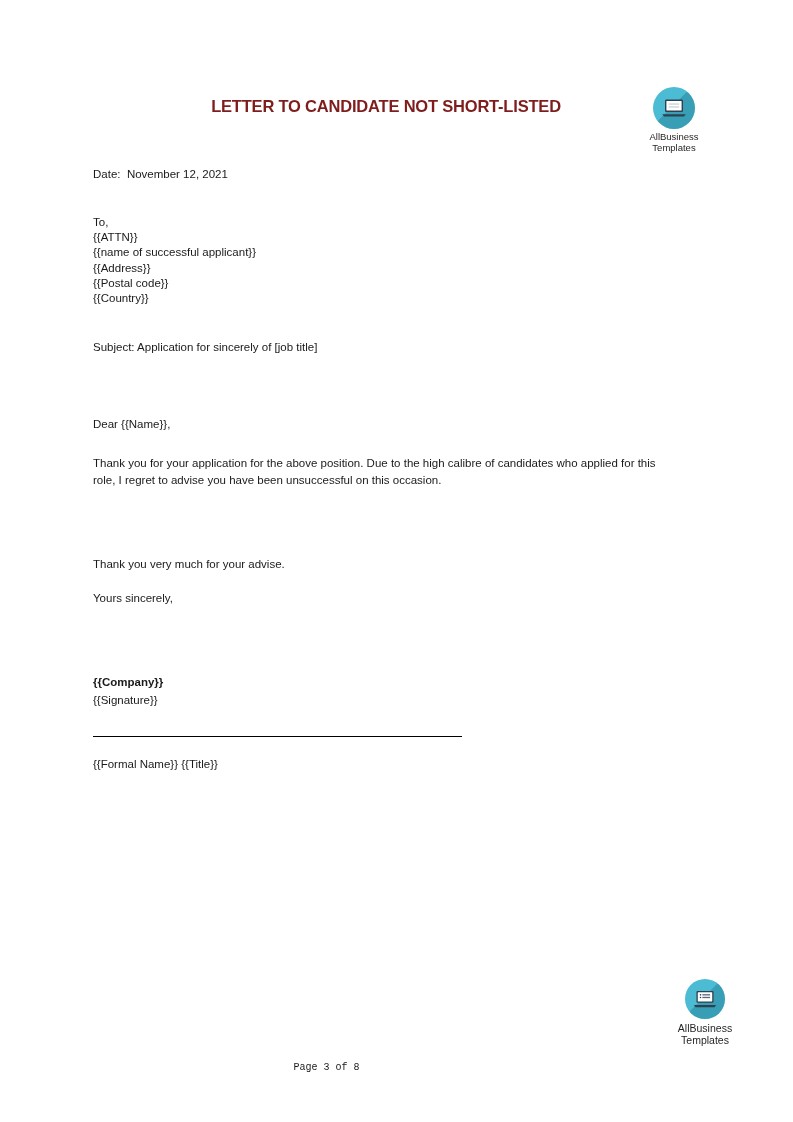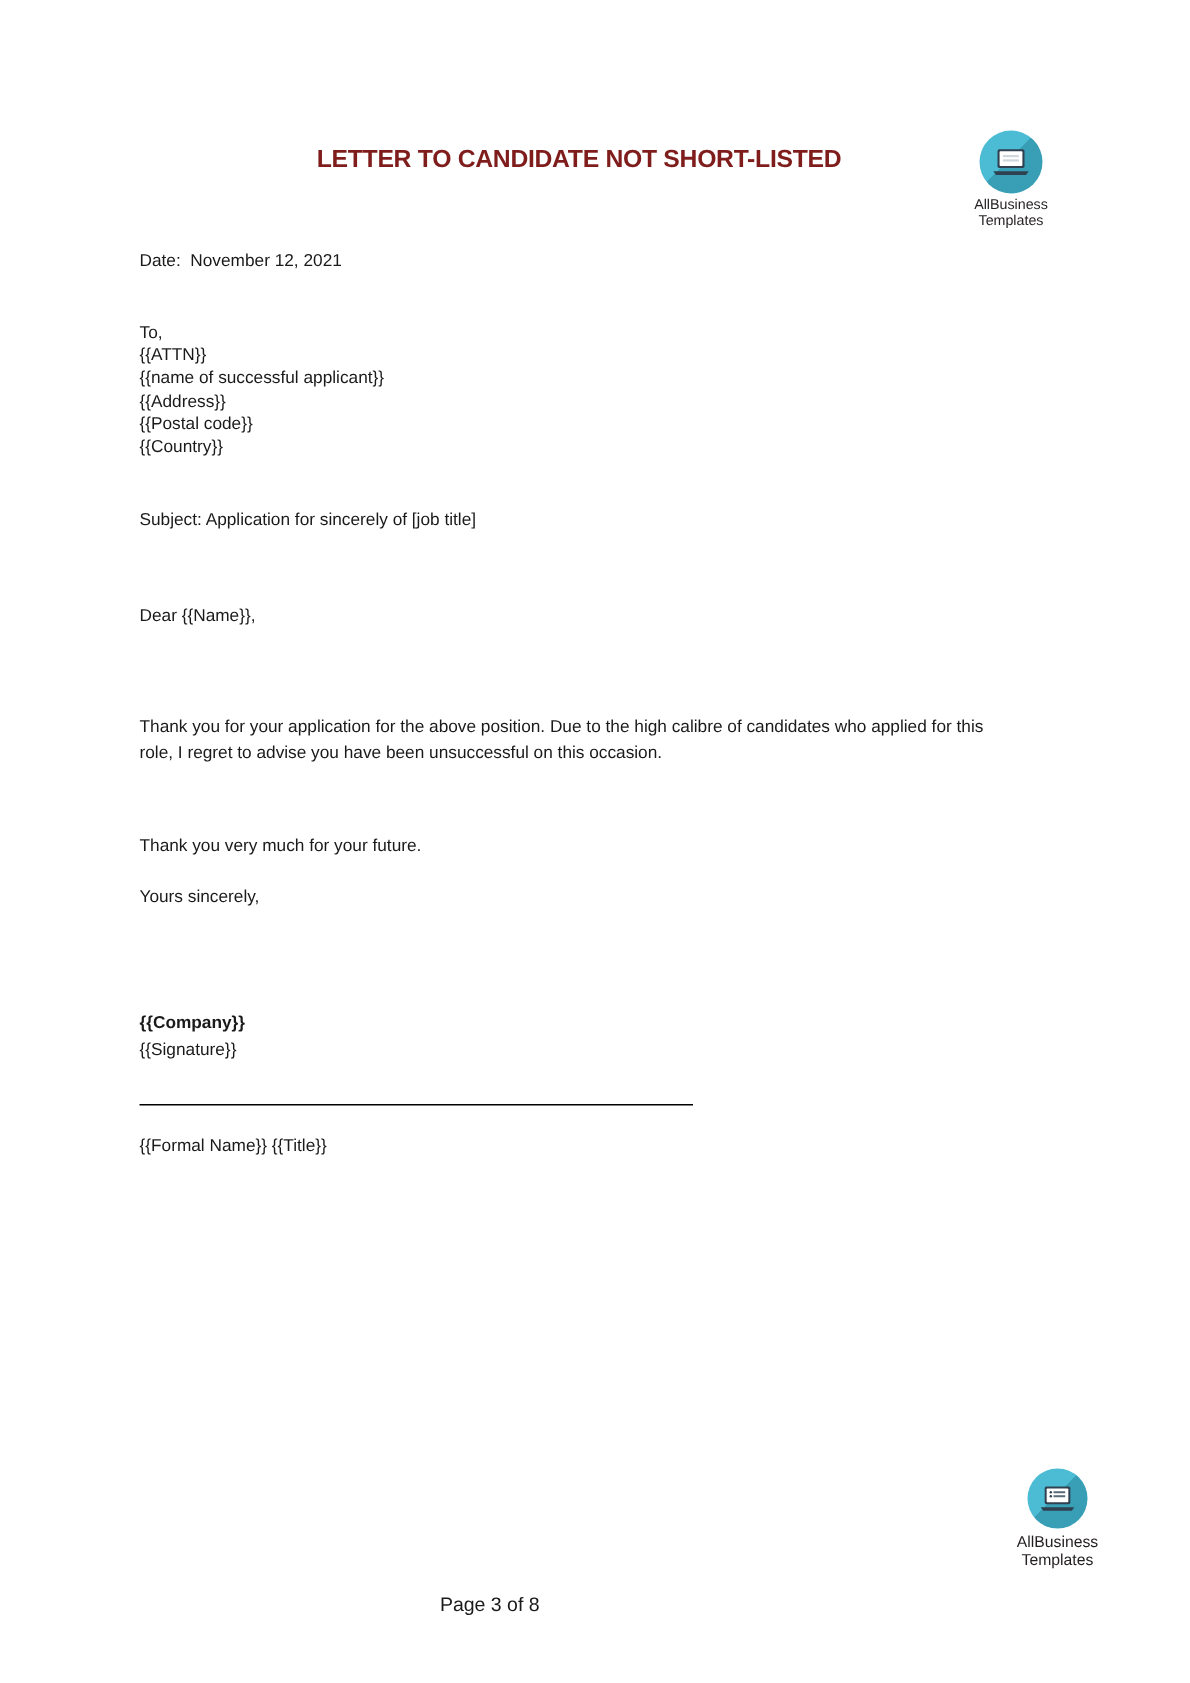--- a/index.html
+++ b/index.html
@@ -86,22 +86,22 @@
     line-height: 15.2px;
     color: #1a1a1a;
     white-space: pre-wrap;
     margin-top: 14px;
   }
   .blk { left: 93px; }
 
   #date-line      { top: 153px; }
   #address-block  { top: 201px; }
   #subject-line   { top: 326px; }
-  #salutation     { top: 390px; }
-  #para-1         { top: 463px; width: 575px; line-height: 17px; }
+  #salutation     { top: 403px; }
+  #para-1         { top: 441px; width: 575px; line-height: 17px; }
   #para-2         { top: 513px; width: 575px; }
   #para-3         { top: 543px; width: 575px; }
   #closing        { top: 577px; }
   #company-name   { top: 661px; font-weight: bold; }
   #signature-line { top: 679px; }
   #sig-name       { top: 743px; text-align: center; }
 
   .sig-rule {
     position: absolute;
     left: 93px;
@@ -111,22 +111,23 @@
     border-top: 1px solid #000000;
   }
 
   
   .footer-page {
     position: absolute;
     left: 0;
     top: 1062px;
     width: 653px;
     text-align: center;
-    font-size: 13px;
+    font-size: 10px;
     color: #1a1a1a;
+    font-family: Liberation Mono, monospace;
   }
 </style>
 </head>
 <body>
 
 <div class="page">
 
   <div class="doc-title">LETTER TO CANDIDATE NOT SHORT-LISTED</div>
 
   <div class="logo" id="logo-top">
@@ -154,21 +155,21 @@
 {{Postal code}}
 {{Country}}</div>
 
   <div class="txt blk" id="subject-line">Subject: Application for sincerely of [job title]</div>
 
   <div class="txt blk" id="salutation">Dear {{Name}},</div>
 
   <div class="txt blk" id="para-1">Thank you for your application for the above position. Due to the high calibre of candidates who applied for this role, I regret to advise you have been unsuccessful on this occasion.</div>
 
 
-  <div class="txt blk" id="para-3">Thank you very much for your future.</div>
+  <div class="txt blk" id="para-3">Thank you very much for your advise.</div>
 
   <div class="txt blk" id="closing">Yours sincerely,</div>
 
   <div class="txt blk" id="company-name">{{Company}}</div>
 
   <div class="txt blk" id="signature-line">{{Signature}}</div>
 
   <div class="sig-rule"></div>
 
   <div class="txt blk" id="sig-name">{{Formal Name}} {{Title}}</div>

